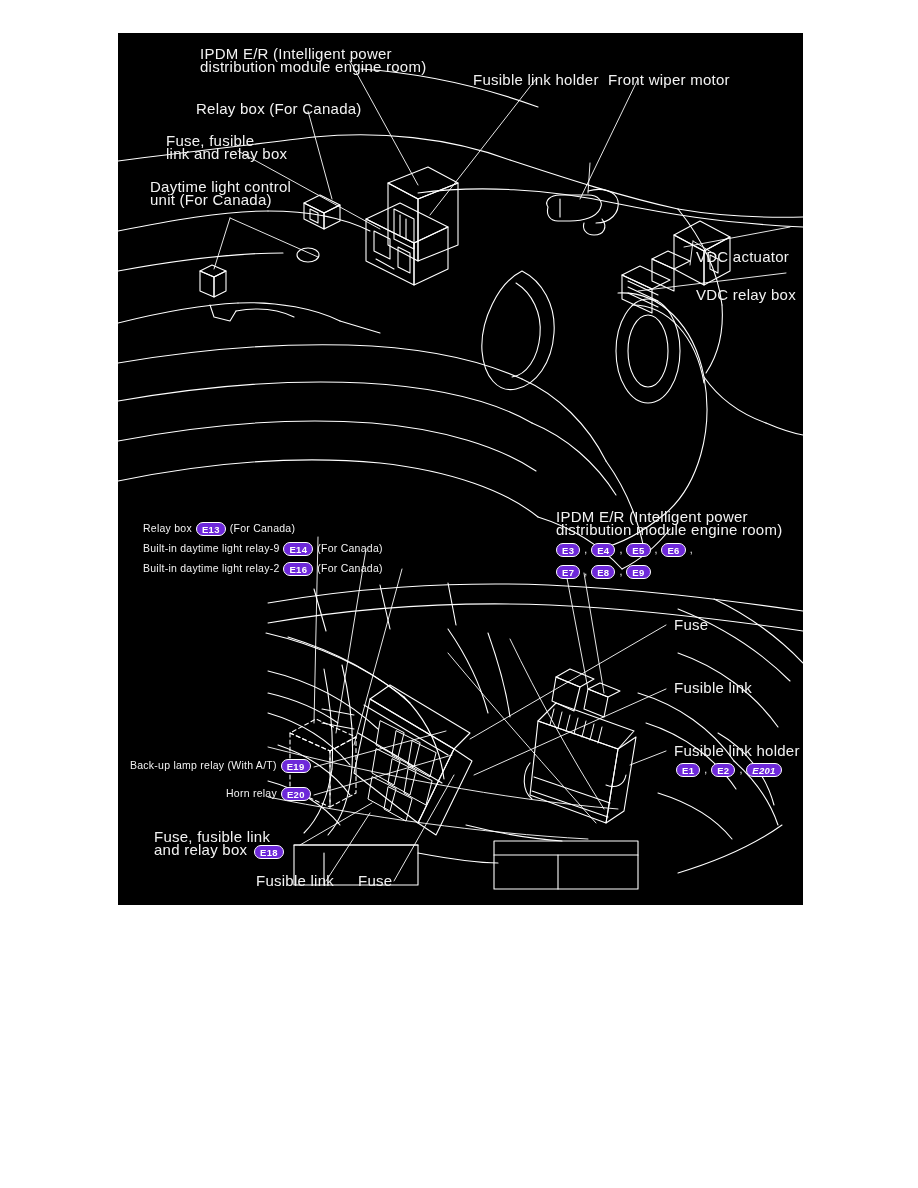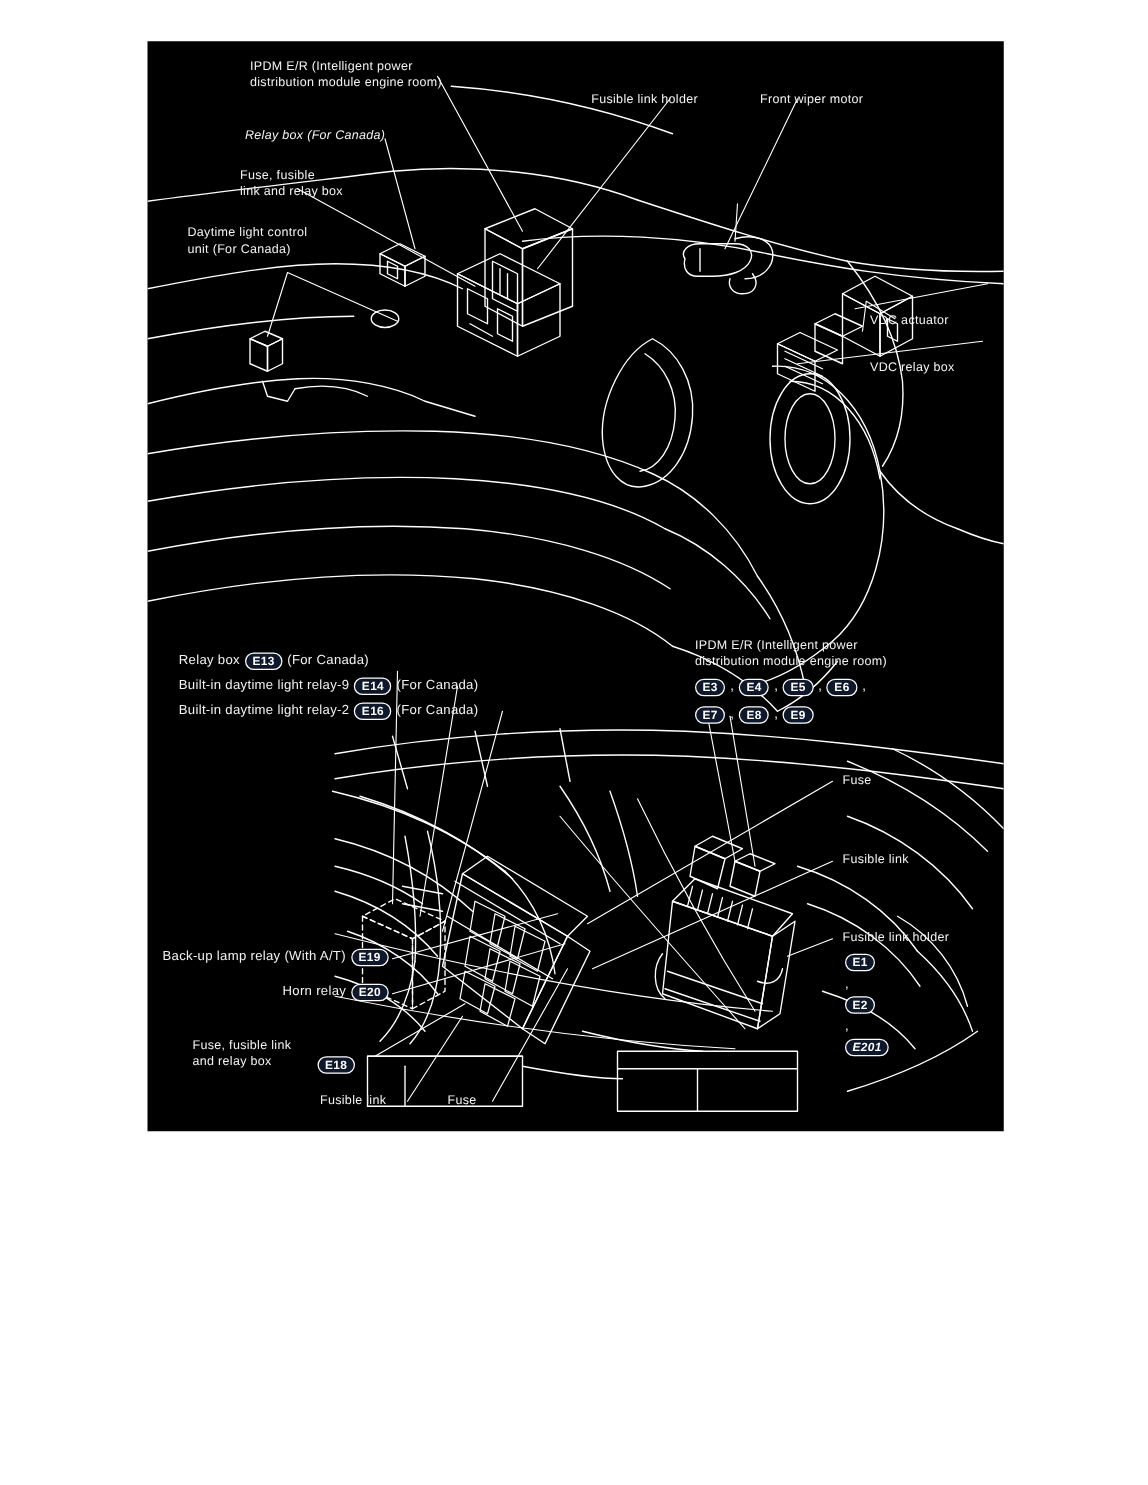--- a/index.html
+++ b/index.html
@@ -16,39 +16,39 @@
     position:absolute;left:118px;top:33px;width:685px;height:872px;
     background:#000000;overflow:hidden;
   }
   #panel svg{position:absolute;left:0;top:0;width:685px;height:872px;display:block;}
 
   
   .lbl{
     position:absolute;
     color:#f2f2f2;
     font-family:"Liberation Sans", sans-serif;
-    font-size:10px;
+    font-size:15px;
     line-height:12.5px;
     letter-spacing:0.25px;
     white-space:pre;
     pointer-events:auto;
   }
 
   
   .badge{
     position:absolute;
     display:inline-flex;align-items:center;justify-content:center;
     height:14px;min-width:24px;padding:0 5px;
     border:1.4px solid #ffffff;
     border-radius:9px;
     color:#ffffff;
     font-family:"Liberation Sans", sans-serif;
     font-size:9.5px;font-weight:bold;letter-spacing:0.3px;
     box-sizing:border-box;
-    background:#0f172a;
+    background:#6d28d9;
   }
   .badge.wide{min-width:33px;font-style:italic;}
 
   
   .row{position:absolute;display:flex;align-items:flex-start;gap:4px;white-space:nowrap;}
   .row .txt{color:#f2f2f2;font-size:10.5px;letter-spacing:0.25px;}
   .row .badge{position:static;}
   .comma{color:#f2f2f2;font-size:10.5px;}
 </style>
 </head>
@@ -303,23 +303,23 @@
         <path d="M150 764 C 250 784, 360 800, 470 806" stroke-width="0.9"></path>
         <path d="M330 620 C 380 680, 430 736, 478 790" stroke-width="0.9"></path>
         <path d="M392 606 C 420 664, 452 722, 486 776" stroke-width="0.9"></path>
 
       </g>
     </svg>
 
     <div class="lbl" style="left:82px;top:15px;">IPDM E/R (Intelligent power
 distribution module engine room)</div>
 
-    <div class="lbl" style="left:78px;top:70px;font-style:italic;">Relay box (For Canada)</div>
-
-    <div class="lbl" style="left:48px;top:102px;margin-left:26px;">Fuse, fusible
+    <div class="lbl" style="left:78px;top:70px;">Relay box (For Canada)</div>
+
+    <div class="lbl" style="left:48px;top:102px;">Fuse, fusible
 link and relay box</div>
 
     <div class="lbl" style="left:32px;top:148px;">Daytime light control
 unit (For Canada)</div>
 
     <div class="lbl" style="left:355px;top:41px;">Fusible link holder</div>
 
     <div class="lbl" style="left:490px;top:41px;">Front wiper motor</div>
 
     <div class="lbl" style="left:578px;top:218px;">VDC actuator</div>
@@ -365,21 +365,21 @@
       <span class="comma">,</span>
       <span class="badge">E9</span>
     </div>
 
     <div class="lbl" style="left:556px;top:586px;">Fuse</div>
 
     <div class="lbl" style="left:556px;top:649px;">Fusible link</div>
 
     <div class="lbl" style="left:556px;top:712px;">Fusible link holder</div>
 
-    <div class="row" style="left:558px;top:730px;flex-direction:column;">
+    <div class="row" style="left:558px;top:730px;">
       <span class="badge">E1</span>
       <span class="comma">,</span>
       <span class="badge">E2</span>
       <span class="comma">,</span>
       <span class="badge wide">E201</span>
     </div>
 
     <div class="row" style="left:12px;top:726px;">
       <span class="txt">Back-up lamp relay (With A/T)</span>
       <span class="badge">E19</span>

